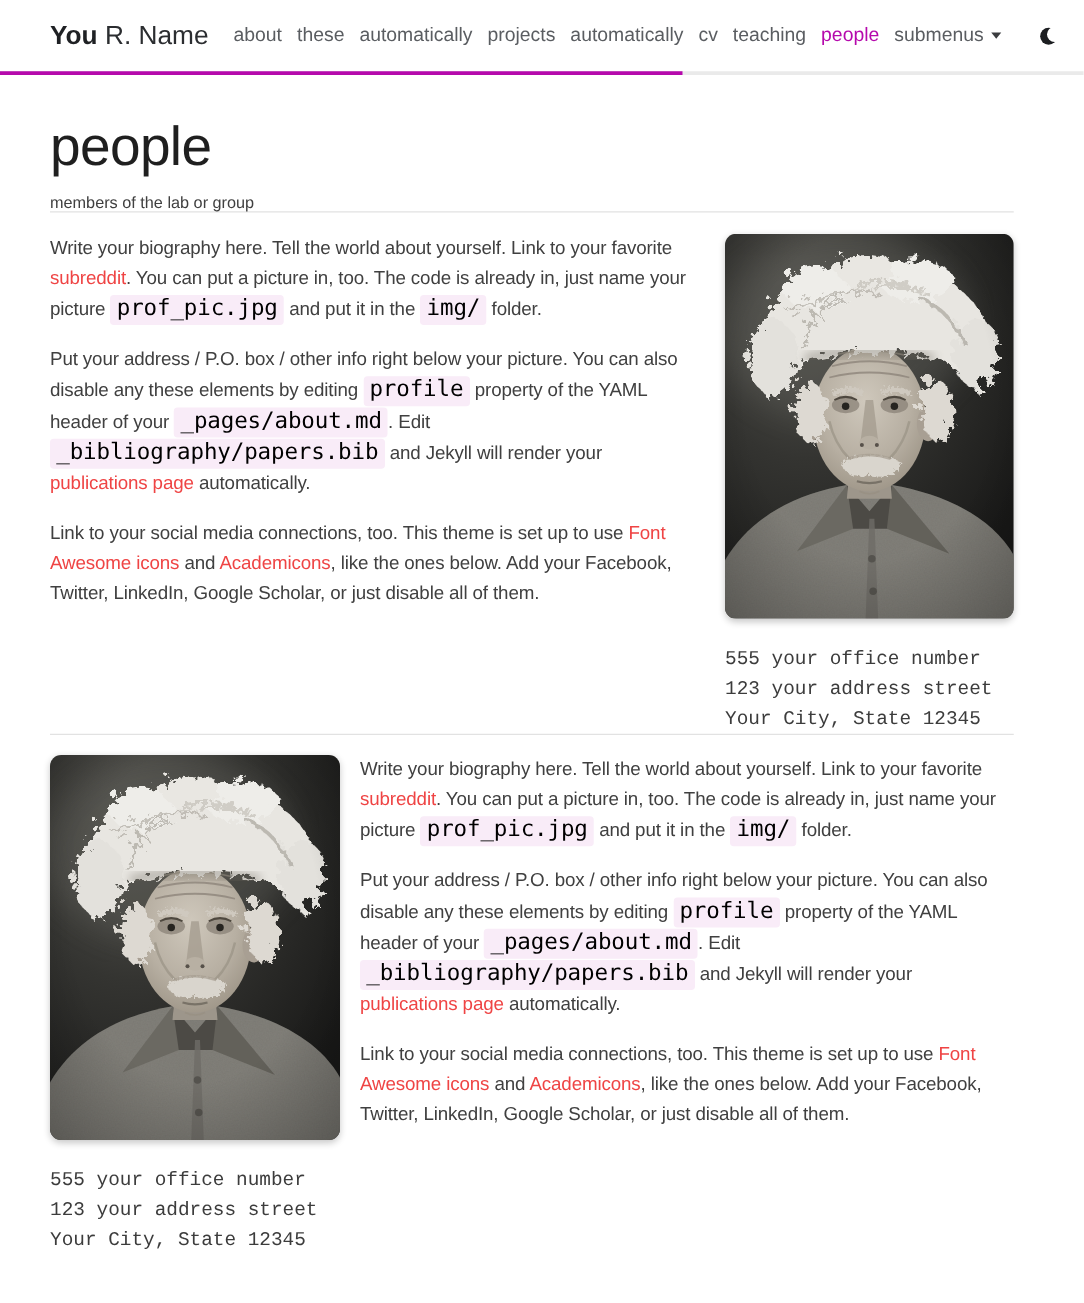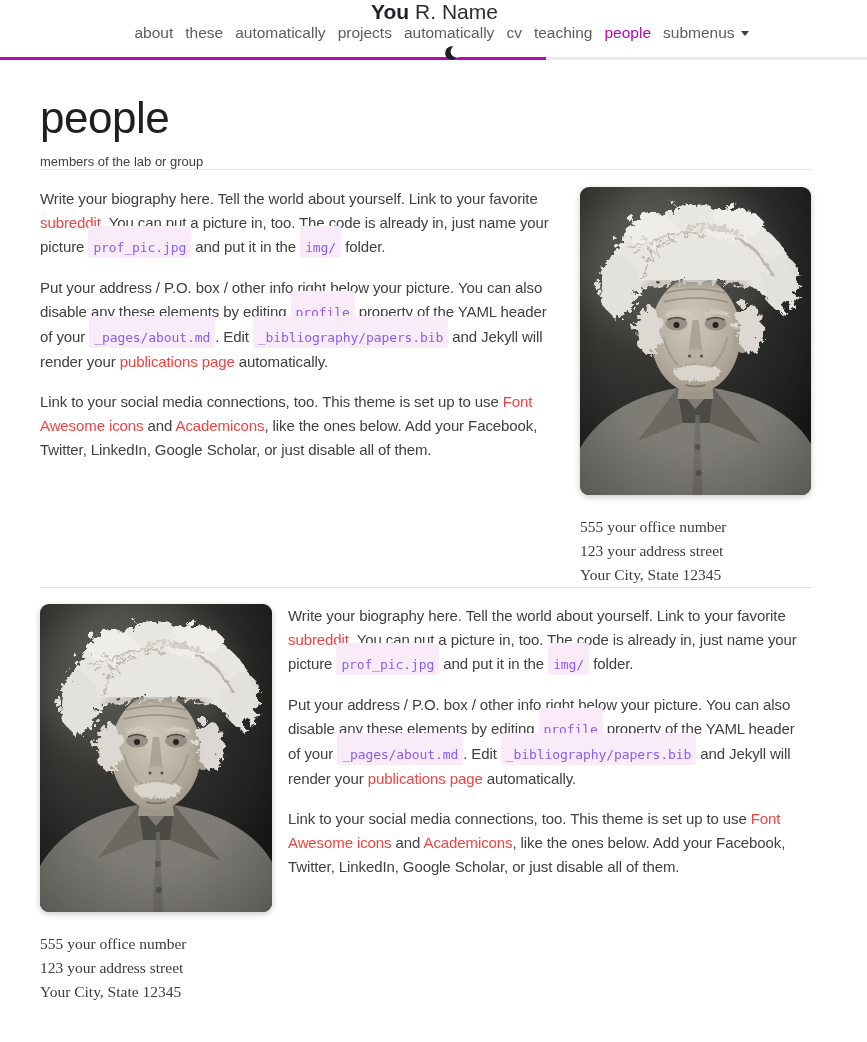--- a/index.html
+++ b/index.html
@@ -11,21 +11,20 @@
     -webkit-font-smoothing: antialiased;
   }
 
   
   nav.navbar {
     height: 57px;
     display: flex;
     align-items: center;
     padding: 0 24px 0 40px;
     background: #fff;
-    flex-direction: column;
   }
   .navbar-brand {
     font-size: 21px;
     color: #1f2124;
     text-decoration: none;
     white-space: nowrap;
     margin-right: 14px;
   }
   .navbar-brand .brand-bold { font-weight: 700; }
   .navbar-brand .brand-rest { font-weight: 400; color: #2b2d30; }
@@ -124,41 +123,41 @@
     letter-spacing: -0.1px;
     color: #404040;
   }
   .bio p:last-child { margin-bottom: 0; }
   .bio a {
     color: #ef4444;
     text-decoration: none;
   }
   .bio code {
     font-family: "DejaVu Sans Mono", "Liberation Mono", monospace;
-    font-size: 13px;
-    color: #8b5cf6;
+    font-size: 18px;
+    color: #000000;
     background: #f9ecf8;
-    padding: 14px 5px 3px;
+    padding: 0 5px 3px;
     border-radius: 3px;
     white-space: nowrap;
   }
 
   .portrait {
     width: 100%;
     height: 308px;
     border-radius: 9px;
     overflow: hidden;
     box-shadow: 0 2px 6px rgba(0,0,0,0.22);
     line-height: 0;
   }
   .portrait svg { width: 100%; height: 100%; display: block; }
 
   address.profile-address {
     font-style: normal;
-    font-family: Liberation Serif, serif;
+    font-family: Liberation Mono, monospace;
     font-size: 15.5px;
     line-height: 24px;
     color: #3c3c3c;
     margin-top: 20px;
     white-space: nowrap;
   }
 
   .svg-defs { position: absolute; width: 0; height: 0; overflow: hidden; }
 </style>
 </head>

